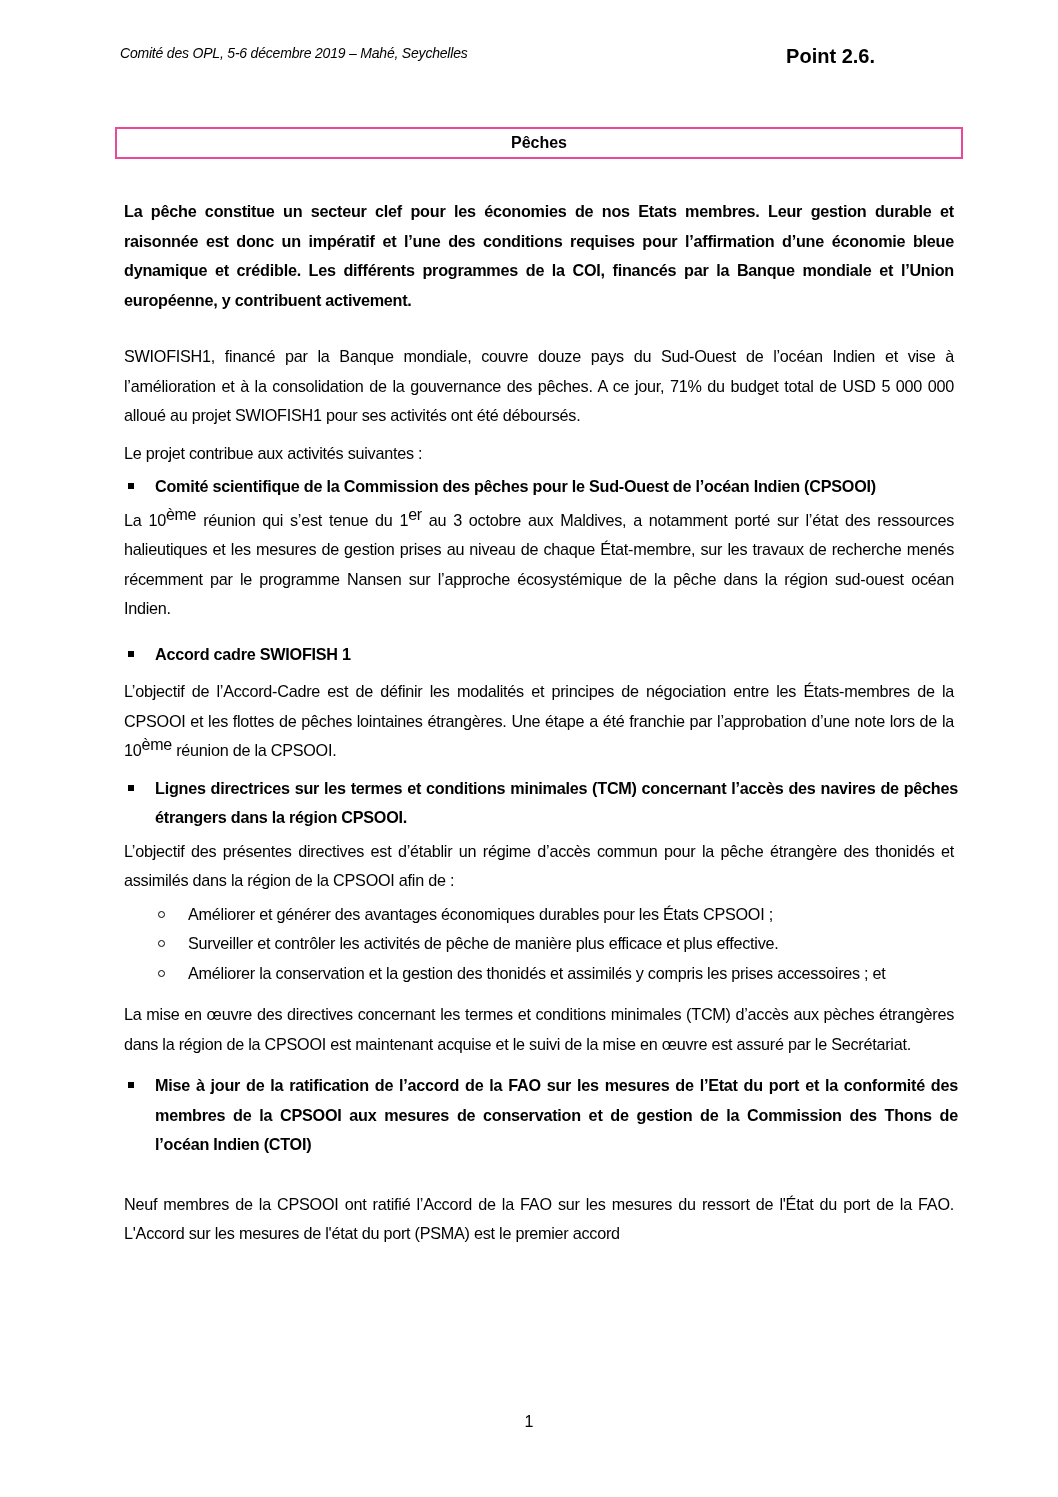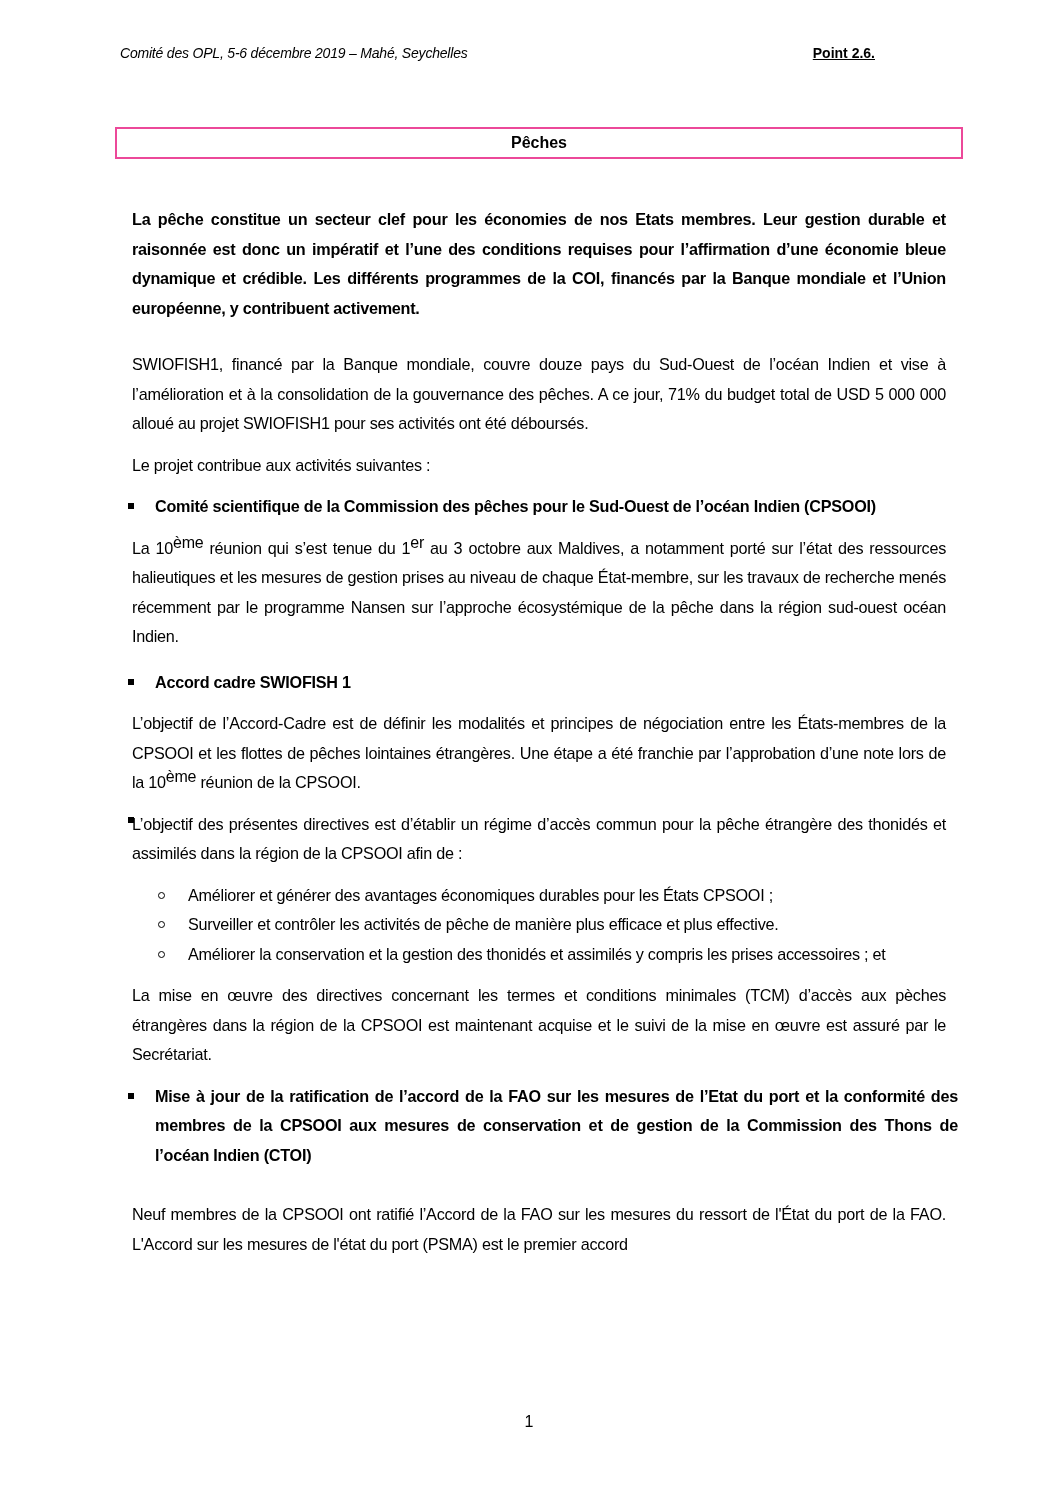--- a/index.html
+++ b/index.html
@@ -26,23 +26,22 @@
       left: 120px;
       top: 45px;
       font-size: 14px;
       font-style: italic;
       letter-spacing: -0.2px;
     }
     .header-right {
       position: absolute;
       right: 95px;
       top: 45px;
-      font-size: 14px;
+      font-size: 20px;
       font-weight: bold;
-      text-decoration: underline;
     }
     .title-box {
       position: absolute;
       left: 115px;
       top: 127px;
       width: 848px;
       height: 32px;
       border: 2px solid #ec4899;
       box-sizing: border-box;
       display: flex;
@@ -54,21 +53,21 @@
     .content {
       position: absolute;
       left: 120px;
       top: 193px;
       width: 838px;
       font-size: 16.2px;
       line-height: 29.5px;
       letter-spacing: -0.25px;
     }
     .content p {
-      margin: 12px;
+      margin: 4px;
       text-align: justify;
     }
     .intro {
       font-weight: bold;
       margin-bottom: 27px !important;
     }
     .section-heading {
       font-weight: bold;
       text-decoration: underline;
       margin-bottom: 25px !important;
@@ -152,20 +151,21 @@
     <p class="mb16"><span>La 10</span><sup>ème</sup><span> réunion qui s’est tenue du 1</span><sup>er</sup><span> au 3 octobre aux Maldives, a notamment porté sur l’état des ressources halieutiques et les mesures de gestion prises au niveau de chaque État-membre, sur les travaux de recherche menés récemment par le programme Nansen sur l’approche écosystémique de la pêche dans la région sud-ouest océan Indien.</span></p>
 
     <div class="bullet-item mb8">
       <span class="bullet"></span>
       <span>Accord cadre SWIOFISH 1</span>
     </div>
     <p class="mb8"><span>L’objectif de l’Accord-Cadre est de définir les modalités et principes de négociation entre les États-membres de la CPSOOI et les flottes de pêches lointaines étrangères. Une étape a été franchie par l’approbation d’une note lors de la 10</span><sup>ème</sup><span> réunion de la CPSOOI.</span></p>
 
     <div class="bullet-item">
       <span class="bullet"></span>
+      <span>Lignes directrices sur les termes et conditions minimales (TCM) concernant l’accès des navires de pêches étrangers dans la région CPSOOI.</span>
     </div>
     <p>L’objectif des présentes directives est d’établir un régime d’accès commun pour la pêche étrangère des thonidés et assimilés dans la région de la CPSOOI afin de :</p>
     <div class="sub-list mb12">
       <div class="sub-item">
         <span class="circle"></span>
         <span>Améliorer et générer des avantages économiques durables pour les États CPSOOI ;</span>
       </div>
       <div class="sub-item">
         <span class="circle"></span>
         <span>Surveiller et contrôler les activités de pêche de manière plus efficace et plus effective.</span>

